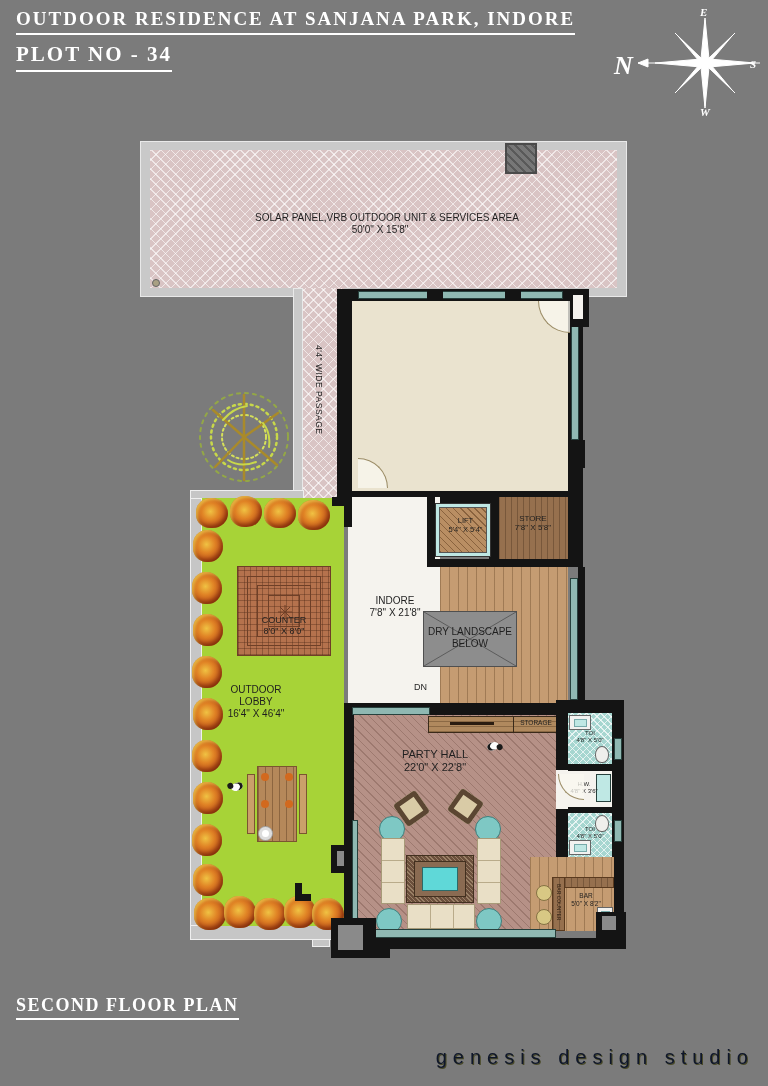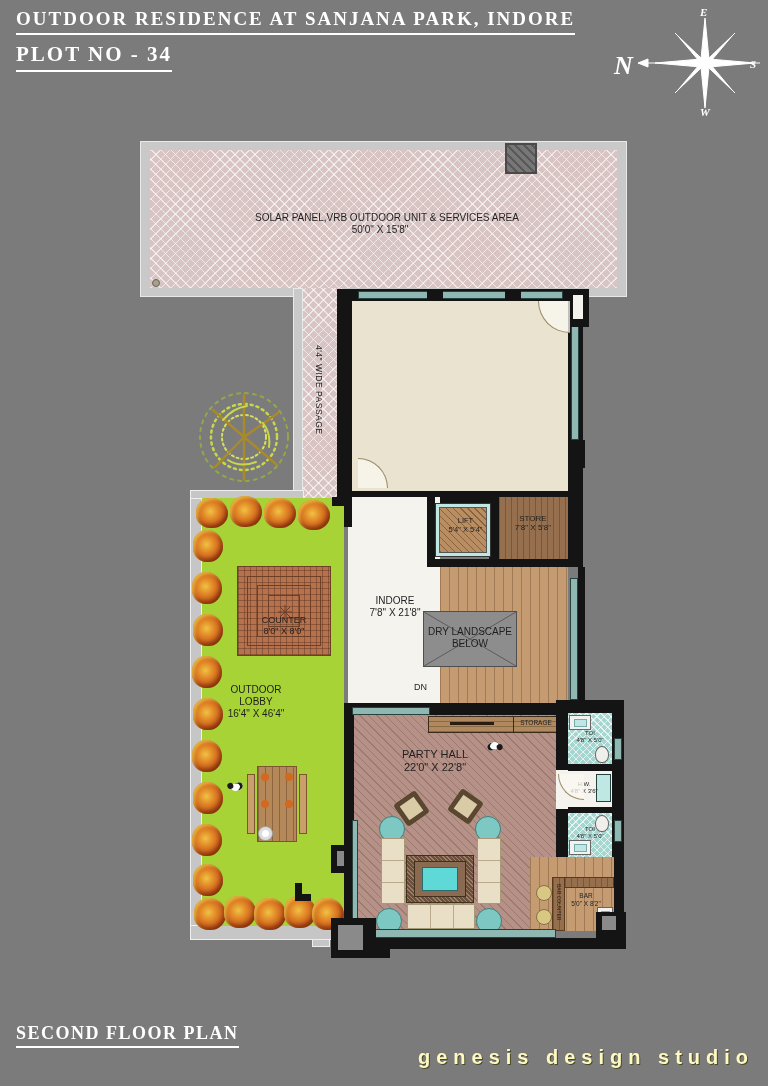--- a/index.html
+++ b/index.html
@@ -43,21 +43,21 @@
   .basin{position:absolute;background:#f2f2f0;border:1px solid #666;box-sizing:border-box;}
   .basin-in{position:absolute;background:#bfe8e4;border:1px solid #7aa;box-sizing:border-box;}
   .wc{position:absolute;background:#efefec;border:1px solid #666;border-radius:50% 50% 45% 45%;box-sizing:border-box;}
   .arc{position:absolute;border:1px solid #9b8c66;background:rgba(250,248,240,.75);box-sizing:border-box;}
   .vtext{writing-mode:vertical-rl;}
   
   .h-title{position:absolute;color:#fff;font-family:"Liberation Serif",serif;font-weight:bold;
     letter-spacing:2px;border-bottom:2px solid #fff;padding-bottom:3px;}
   .f-left{position:absolute;color:#fff;font-family:"Liberation Serif",serif;font-weight:bold;
     letter-spacing:1.5px;border-bottom:2px solid #fff;padding-bottom:2px;}
-  .f-right{position:absolute;color:#fef9c3;font-weight:bold;letter-spacing:6px;
+  .f-right{position:absolute;color:#0f172a;font-weight:normal;letter-spacing:6px;
     text-shadow:1px 1px 0 #4a4a28;}
   .dog{position:absolute;}
   .dog .body{position:absolute;width:12px;height:8px;background:#fdfdfd;border-radius:50%;
     box-shadow:inset -3px 0 0 #1a1a1a;}
   .dog .head{position:absolute;width:6px;height:6px;background:#1a1a1a;border-radius:50%;left:-3px;top:-2px;}
 </style>
 </head>
 <body>
 
 <div id="canvas">
@@ -320,16 +320,16 @@
 
   <div class="abs teal-win" style="left:353px;top:929px;width:203px;height:9px;"></div>
   <div class="wall" style="left:332px;top:938px;width:294px;height:11px;"></div>
   <div class="wall" style="left:596px;top:912px;width:30px;height:30px;"></div>
   <div class="abs" style="left:602px;top:916px;width:14px;height:14px;background:#8a8a8a;"></div>
 
   <div class="wall" style="left:331px;top:918px;width:45px;height:40px;"></div>
   <div class="abs" style="left:338px;top:925px;width:25px;height:25px;background:#8a8a8a;"></div>
   <div class="wall" style="left:368px;top:944px;width:22px;height:14px;"></div>
 
-  <div class="f-left" style="left:16px;top:995px;font-size:18px;margin-top:28px;">SECOND FLOOR PLAN</div>
+  <div class="f-left" style="left:16px;top:995px;font-size:18px;">SECOND FLOOR PLAN</div>
   <div class="f-right" style="right:14px;top:1046px;font-size:20px;font-family:'Liberation Sans',sans-serif;">genesis design studio</div>
 
 </div>
 
 </body></html>

